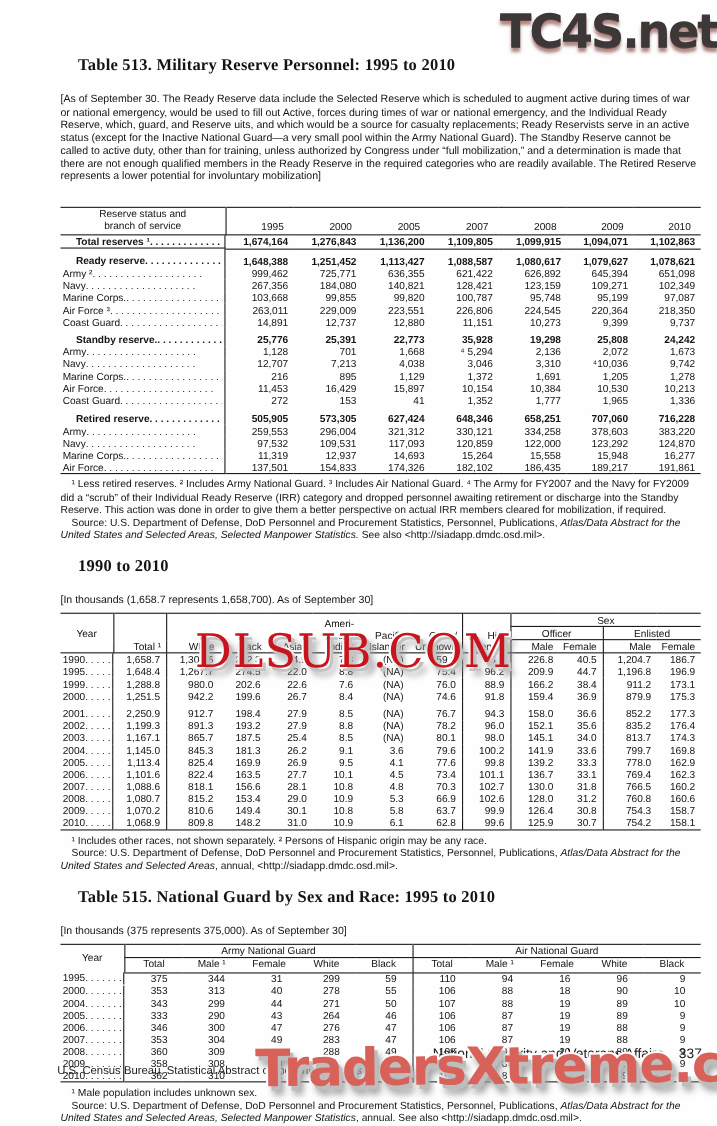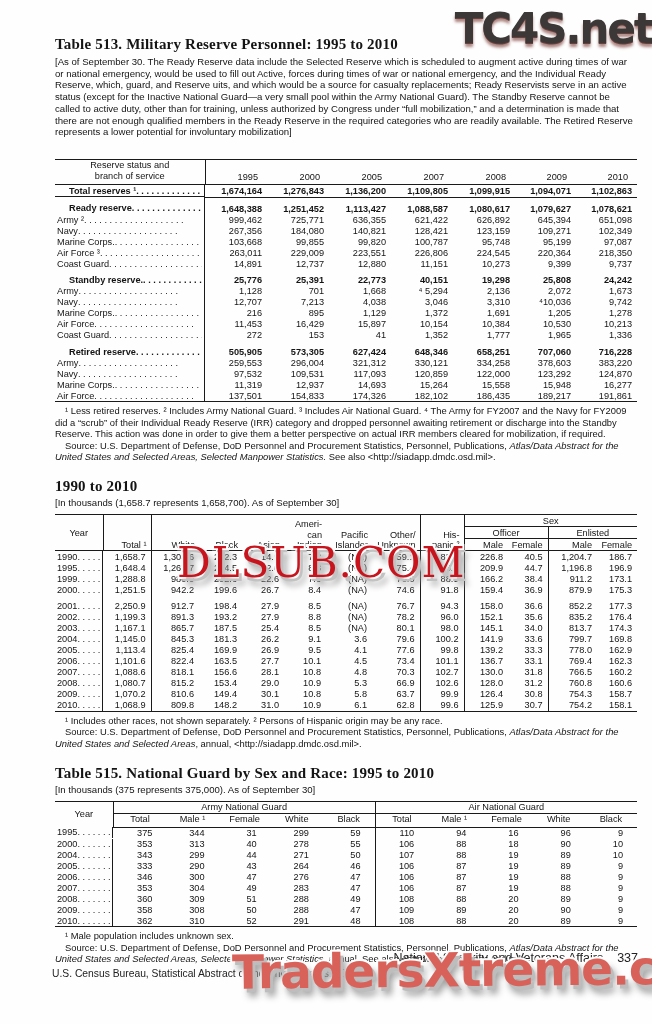--- a/index.html
+++ b/index.html
@@ -1,21 +1,21 @@
 <!DOCTYPE html>
 <html><head>
 <meta charset="utf-8">
 <style>
   html,body { margin:0; padding:0; }
   .page { width:652px; height:1024px; position:relative; background:#fefefe; color:#141414;
           font-family:"Liberation Sans", sans-serif; overflow:hidden; }
   .content { position:absolute; left:55px; top:36px; width:582px; }
 
   h2.t-title { font-family:"Liberation Serif", serif; font-size:15px; font-weight:bold;
-               margin:0; letter-spacing:0.2px; line-height:17px; }
+               margin:16px; letter-spacing:0.2px; line-height:17px; }
   .intro { font-size:9.6px; line-height:11.7px; margin:3px 0 7px 0; }
   .subtitle { font-size:9.6px; margin:2px 0 6px 0; }
 
   table { border-collapse:collapse; width:100%; table-layout:fixed; font-size:9.2px; }
   td,th { padding:0.4px 2px; line-height:10.2px; vertical-align:bottom; }
   th { font-weight:normal; }
   .num { text-align:right; padding-right:5px; white-space:nowrap; }
   .stub { white-space:nowrap; overflow:hidden; }
   .stub .lbl { white-space:nowrap; }
   .leader { display:inline-block; overflow:hidden; white-space:nowrap; vertical-align:bottom; max-width:70%; }
@@ -213,21 +213,21 @@
               <td class="num">9,737</td>
             </tr>
             <tr class="bold ind gap">
               <td class="stub">
                 <span class="lbl">Standby reserve.</span>
                 <span class="leader"></span>
               </td>
               <td class="num">25,776</td>
               <td class="num">25,391</td>
               <td class="num">22,773</td>
-              <td class="num">40,151</td>
+              <td class="num">35,928</td>
               <td class="num">19,298</td>
               <td class="num">25,808</td>
               <td class="num">24,242</td>
             </tr>
             <tr>
               <td class="stub">
                 <span class="lbl">Army</span>
                 <span class="leader"></span>
               </td>
               <td class="num">1,128</td>

